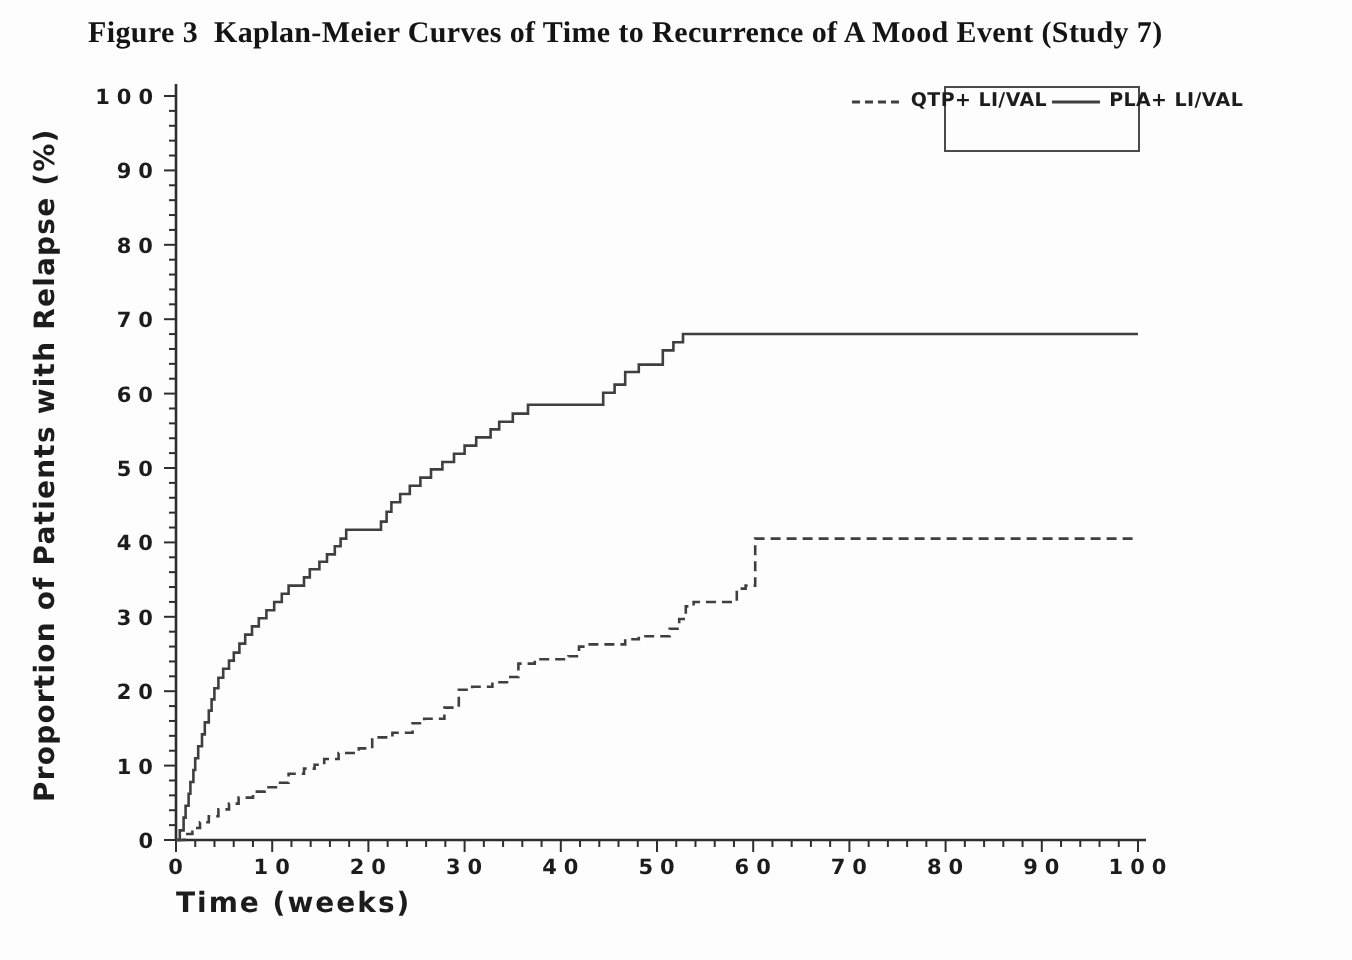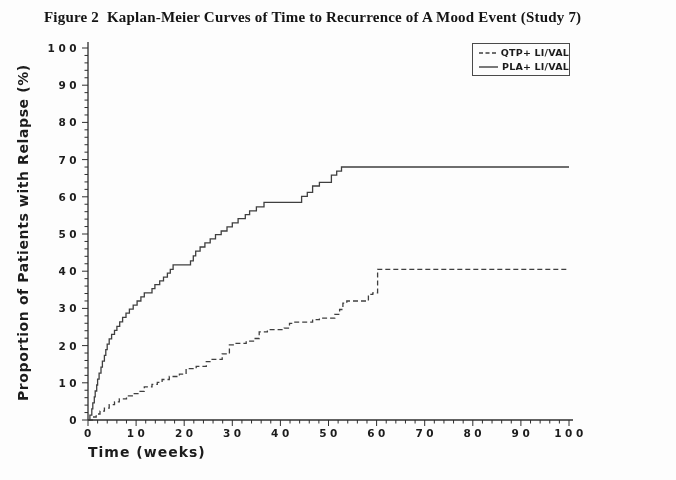--- a/index.html
+++ b/index.html
@@ -21,42 +21,42 @@
     font-weight:bold;font-size:14px;color:#1c1c1c;
     letter-spacing:0.6px;white-space:pre;width:330px;text-align:center;
   }
   .x-title{
     position:absolute;left:88px;top:444px;width:482px;
     font-weight:bold;font-size:14px;color:#1c1c1c;letter-spacing:1px;
   }
   .legend{
     position:absolute;left:472px;top:43px;width:98px;height:33px;
     border:1.5px solid #4a4a4a;background:#fdfdfd;
-    display:flex;flex-direction:column;justify-content:center;
+    display:flex;flex-direction:row;justify-content:center;
     box-sizing:border-box;padding-left:5px;gap:1px;
   }
   .legend-row{display:flex;align-items:center;gap:4px;height:13px;}
   .legend-label{
     font-weight:bold;font-size:9.5px;color:#1c1c1c;letter-spacing:0.2px;
     white-space:pre;line-height:1;
   }
   .tick-label{
     font-family:"DejaVu Sans",sans-serif;font-weight:bold;
     font-size:10.5px;fill:#1c1c1c;letter-spacing:3.5px;
   }
   .axis-line,.tick-line{stroke:#2e2e2e;fill:none;}
   .km-path{fill:none;stroke:#3f3f3f;stroke-width:1.3;}
   .km-dashed{stroke-dasharray:5 3;}
 </style>
 </head>
 <body>
 
 <div class="page">
 
-  <div class="fig-title">Figure 2  Kaplan-Meier Curves of Time to Recurrence of A Mood Event (Study 7)</div>
+  <div class="fig-title">Figure 3  Kaplan-Meier Curves of Time to Recurrence of A Mood Event (Study 7)</div>
 
   <svg id="chart-svg" class="chart-svg" width="676" height="480" viewBox="0 0 676 480">
       <line x1="88" y1="42" x2="88" y2="420" class="axis-line" stroke-width="1.3"></line>
       <line x1="88" y1="420" x2="573" y2="420" class="axis-line" stroke-width="1.3"></line>
       <g>
         <line x1="88" y1="420" x2="88" y2="426" class="tick-line" stroke-width="1"></line>
         <line x1="97.62" y1="420" x2="97.62" y2="423.5" class="tick-line" stroke-width="1"></line>
         <line x1="107.24000000000001" y1="420" x2="107.24000000000001" y2="423.5" class="tick-line" stroke-width="1"></line>
         <line x1="116.86" y1="420" x2="116.86" y2="423.5" class="tick-line" stroke-width="1"></line>
         <line x1="126.48" y1="420" x2="126.48" y2="423.5" class="tick-line" stroke-width="1"></line>

